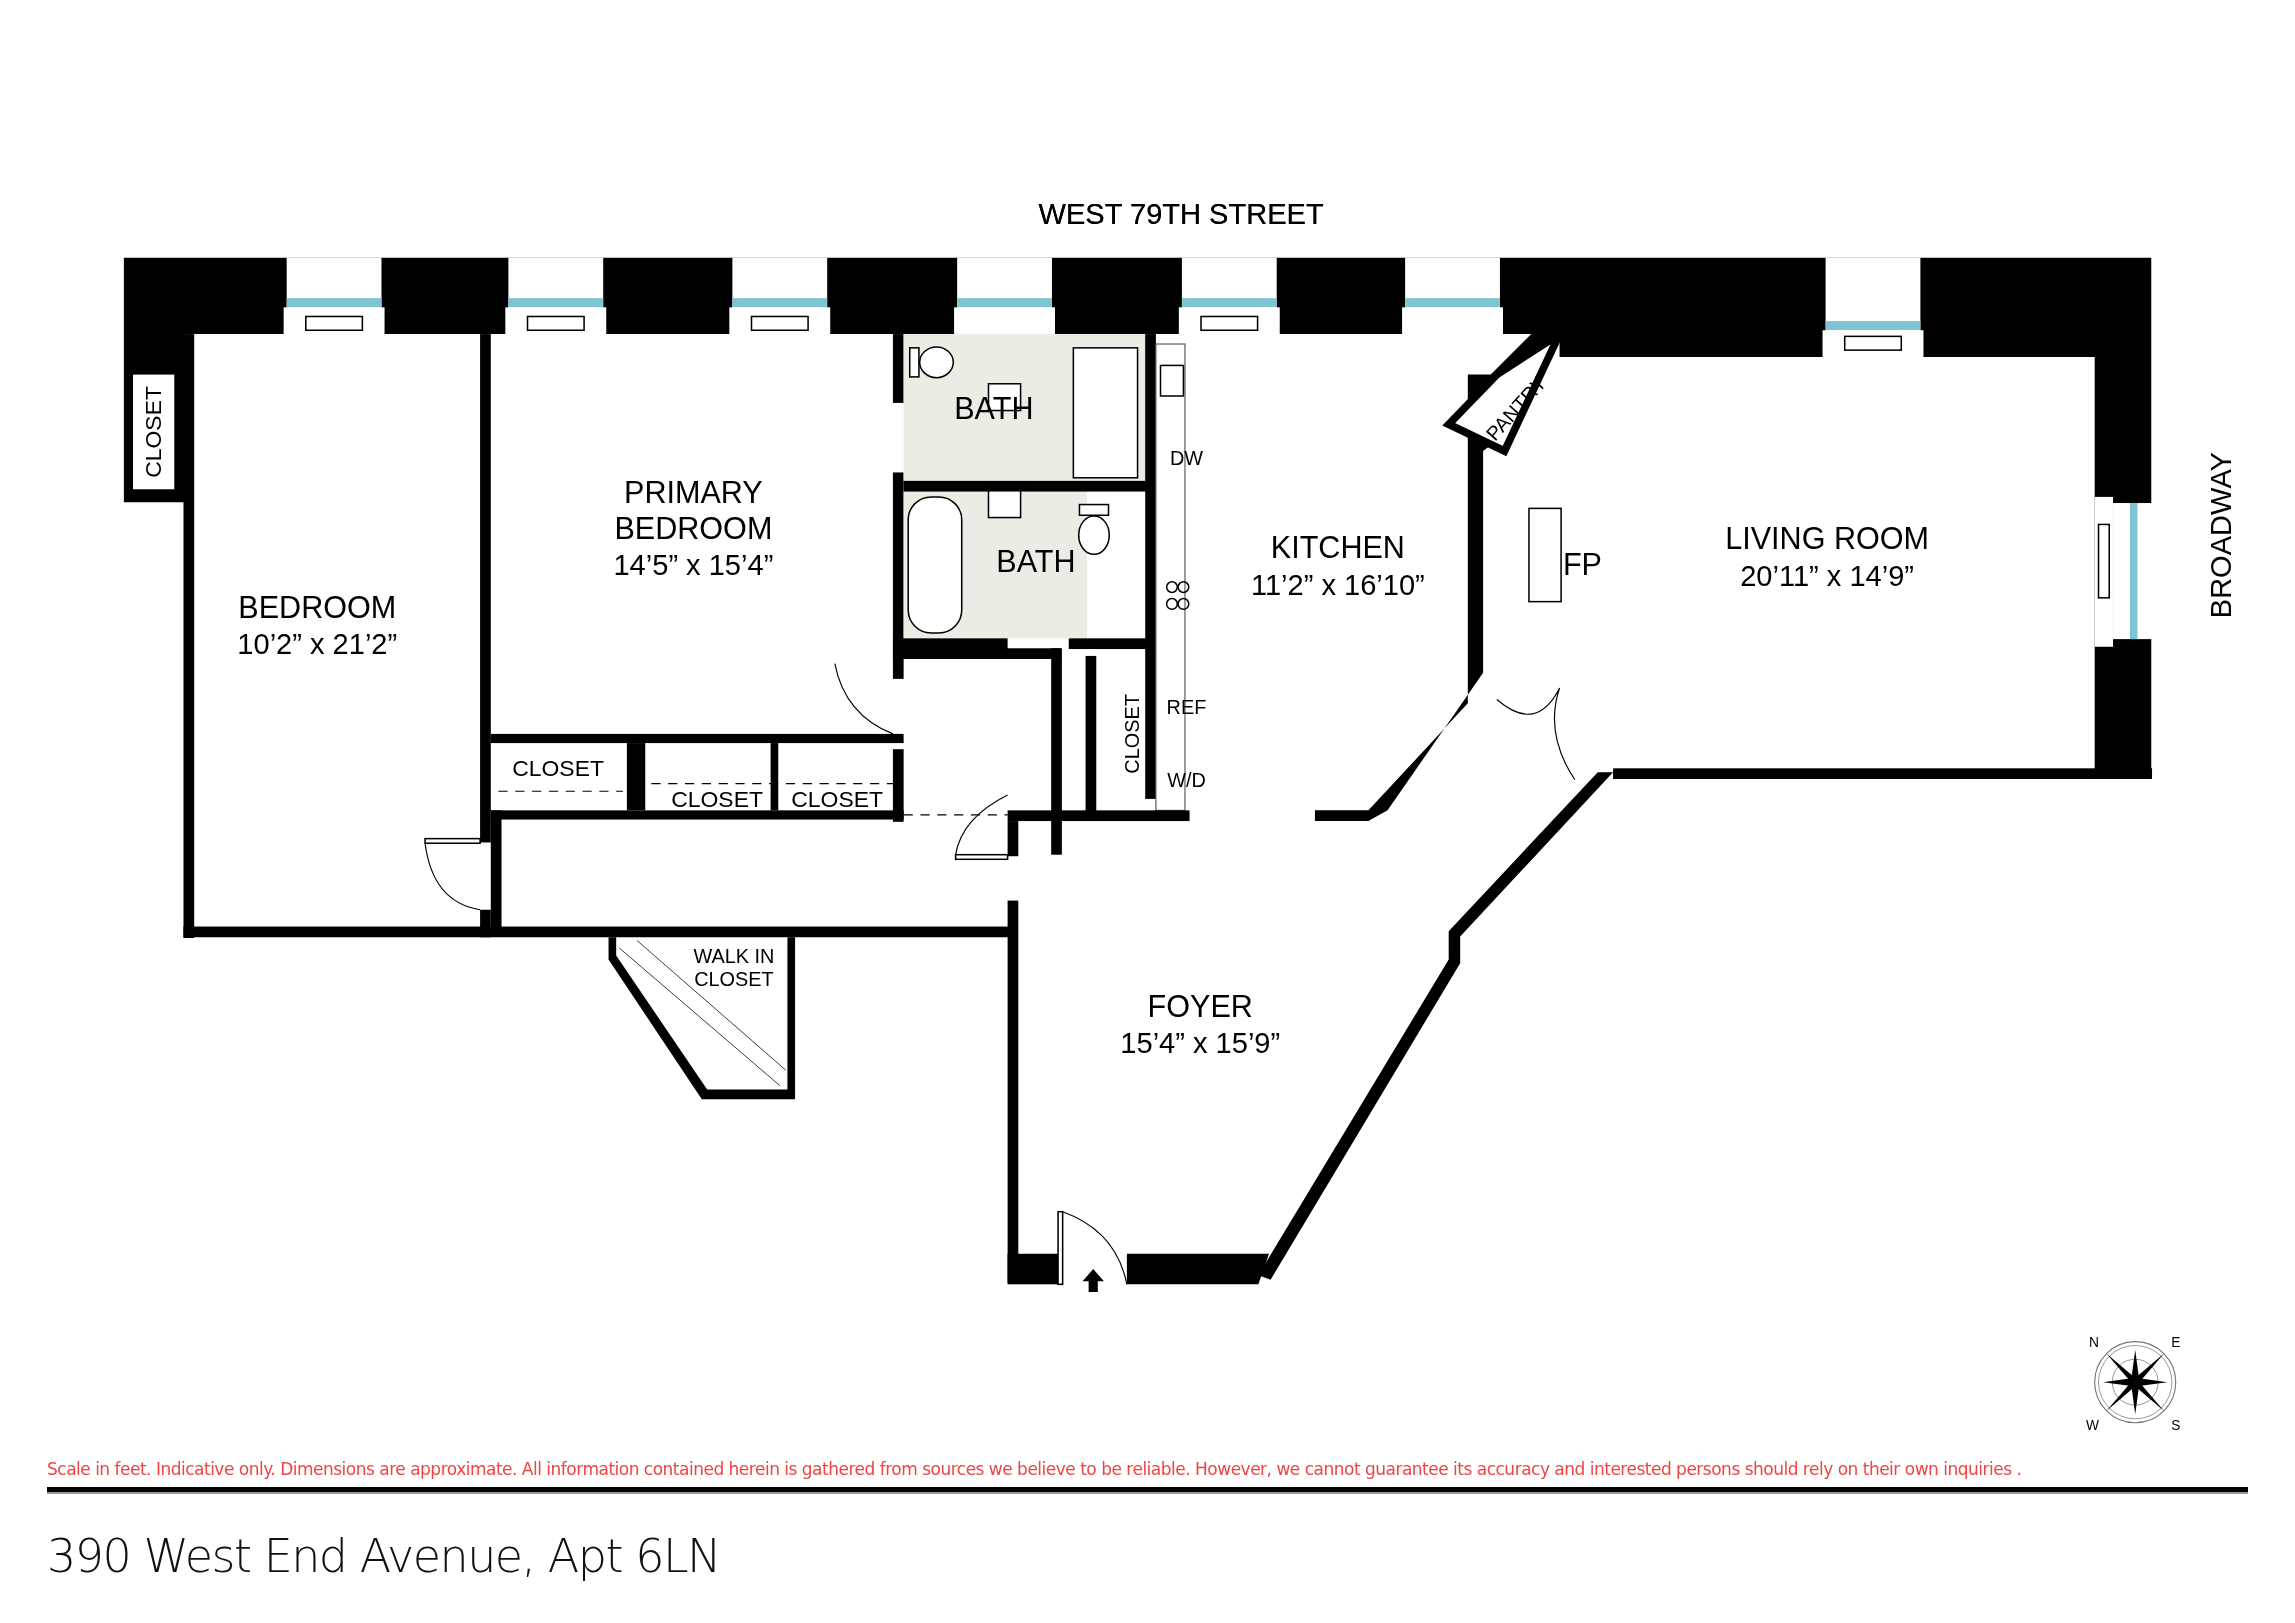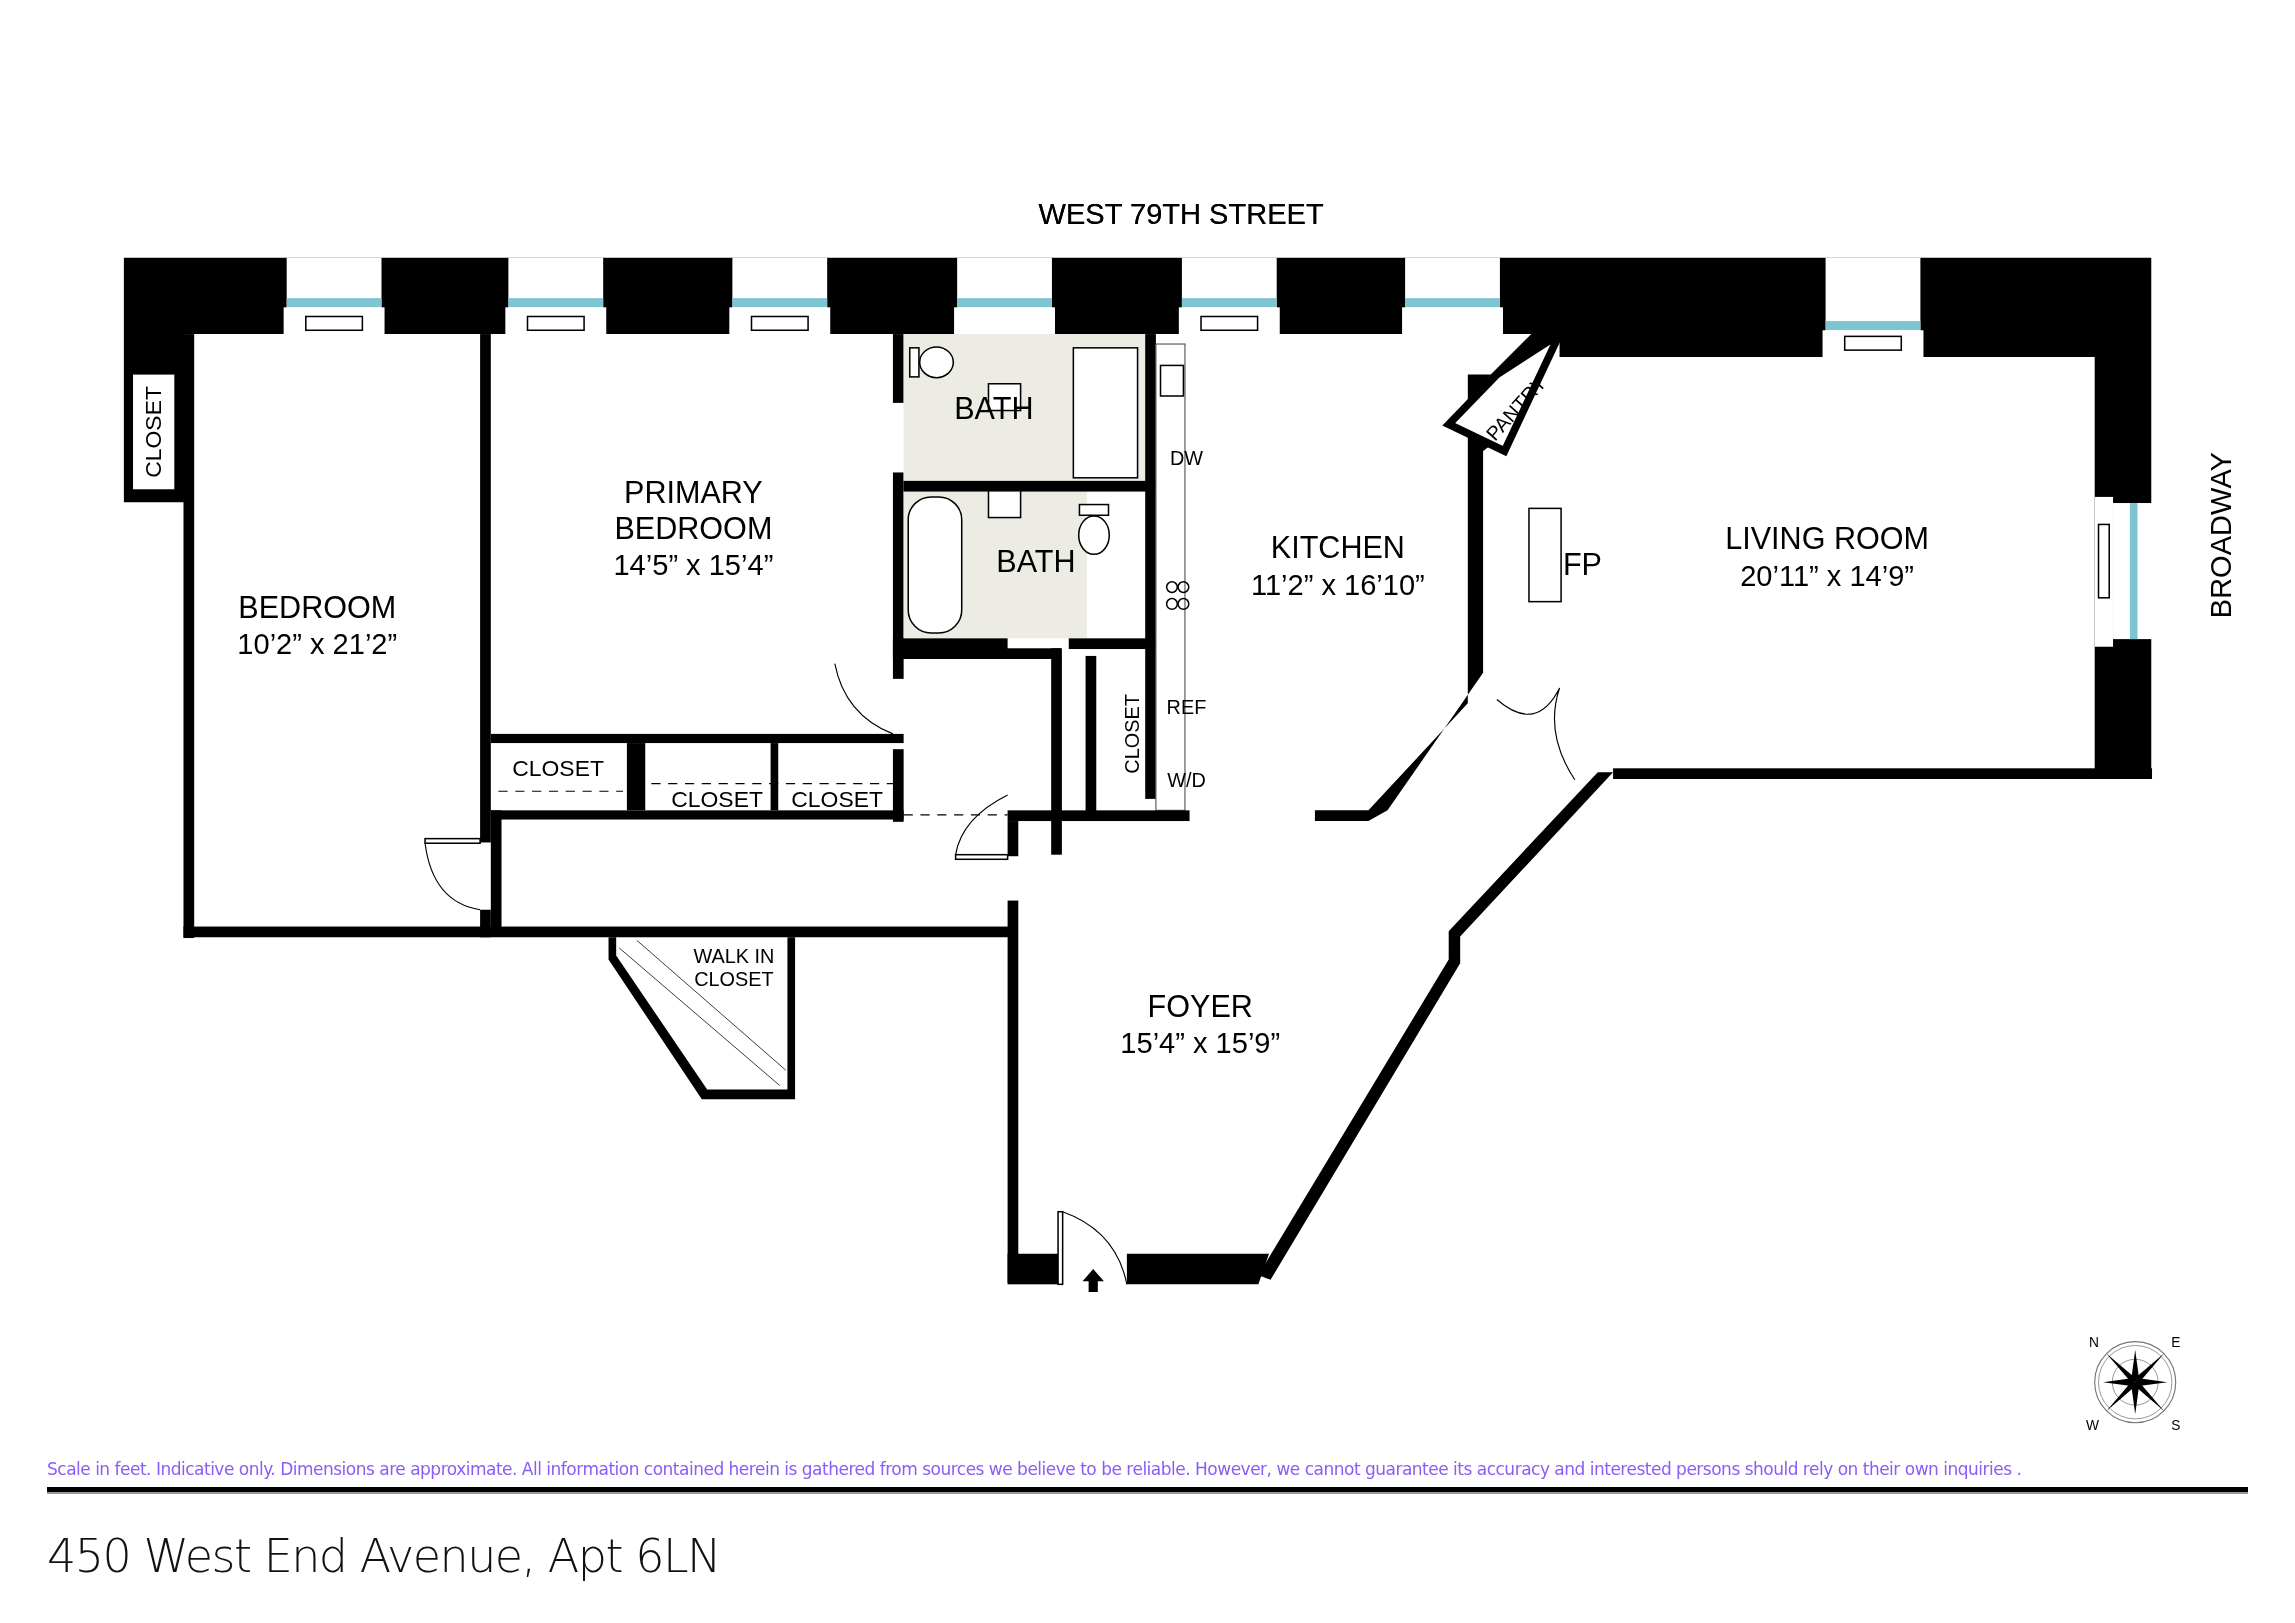--- a/index.html
+++ b/index.html
@@ -6,21 +6,21 @@
   body { width:2295px; height:1623px; position:relative; overflow:hidden; font-family:"Liberation Sans", sans-serif; }
   svg.plan { position:absolute; left:0; top:0; }
   .lbl { font-family:"Liberation Sans", sans-serif; fill:#000; text-anchor:middle; }
   .room-name { font-size:40px; }
   .room-dim { font-size:38px; }
   .small { font-size:30px; }
   .tiny { font-size:26px; }
   .street { font-size:38px; }
   .disclaimer {
     position:absolute; left:47px; top:1459px; width:2202px;
-    font-family:"DejaVu Sans", sans-serif; font-size:17px; color:#8b5cf6;
+    font-family:"DejaVu Sans", sans-serif; font-size:17px; color:#ef4444;
     letter-spacing:-0.5px; white-space:nowrap;
   }
   .rule { position:absolute; left:47px; top:1487px; width:2201px; height:4.6px; background:#000; }
   .rule2 { position:absolute; left:47px; top:1492px; width:2201px; height:1.5px; background:#999; }
   .address {
     position:absolute; left:47px; top:1529px;
     font-family:"DejaVu Sans", sans-serif; font-size:46px; color:#111; font-weight:300;
     letter-spacing:-1.5px;
   }
 </style>
@@ -298,14 +298,14 @@
     <text class="lbl" style="font-size:18px" x="-54" y="-46">N</text>
     <text class="lbl" style="font-size:18px" x="53" y="-46">E</text>
     <text class="lbl" style="font-size:18px" x="-56" y="62">W</text>
     <text class="lbl" style="font-size:18px" x="53" y="62">S</text>
   </g>
 </svg>
 
 <div class="disclaimer">Scale in feet. Indicative only. Dimensions are approximate. All information contained herein is gathered from sources we believe to be reliable. However, we cannot guarantee its accuracy and interested persons should rely on their own inquiries .</div>
 <div class="rule"></div>
 <div class="rule2"></div>
-<div class="address">450 West End Avenue, Apt 6LN</div>
+<div class="address">390 West End Avenue, Apt 6LN</div>
 
 
 </body></html>

